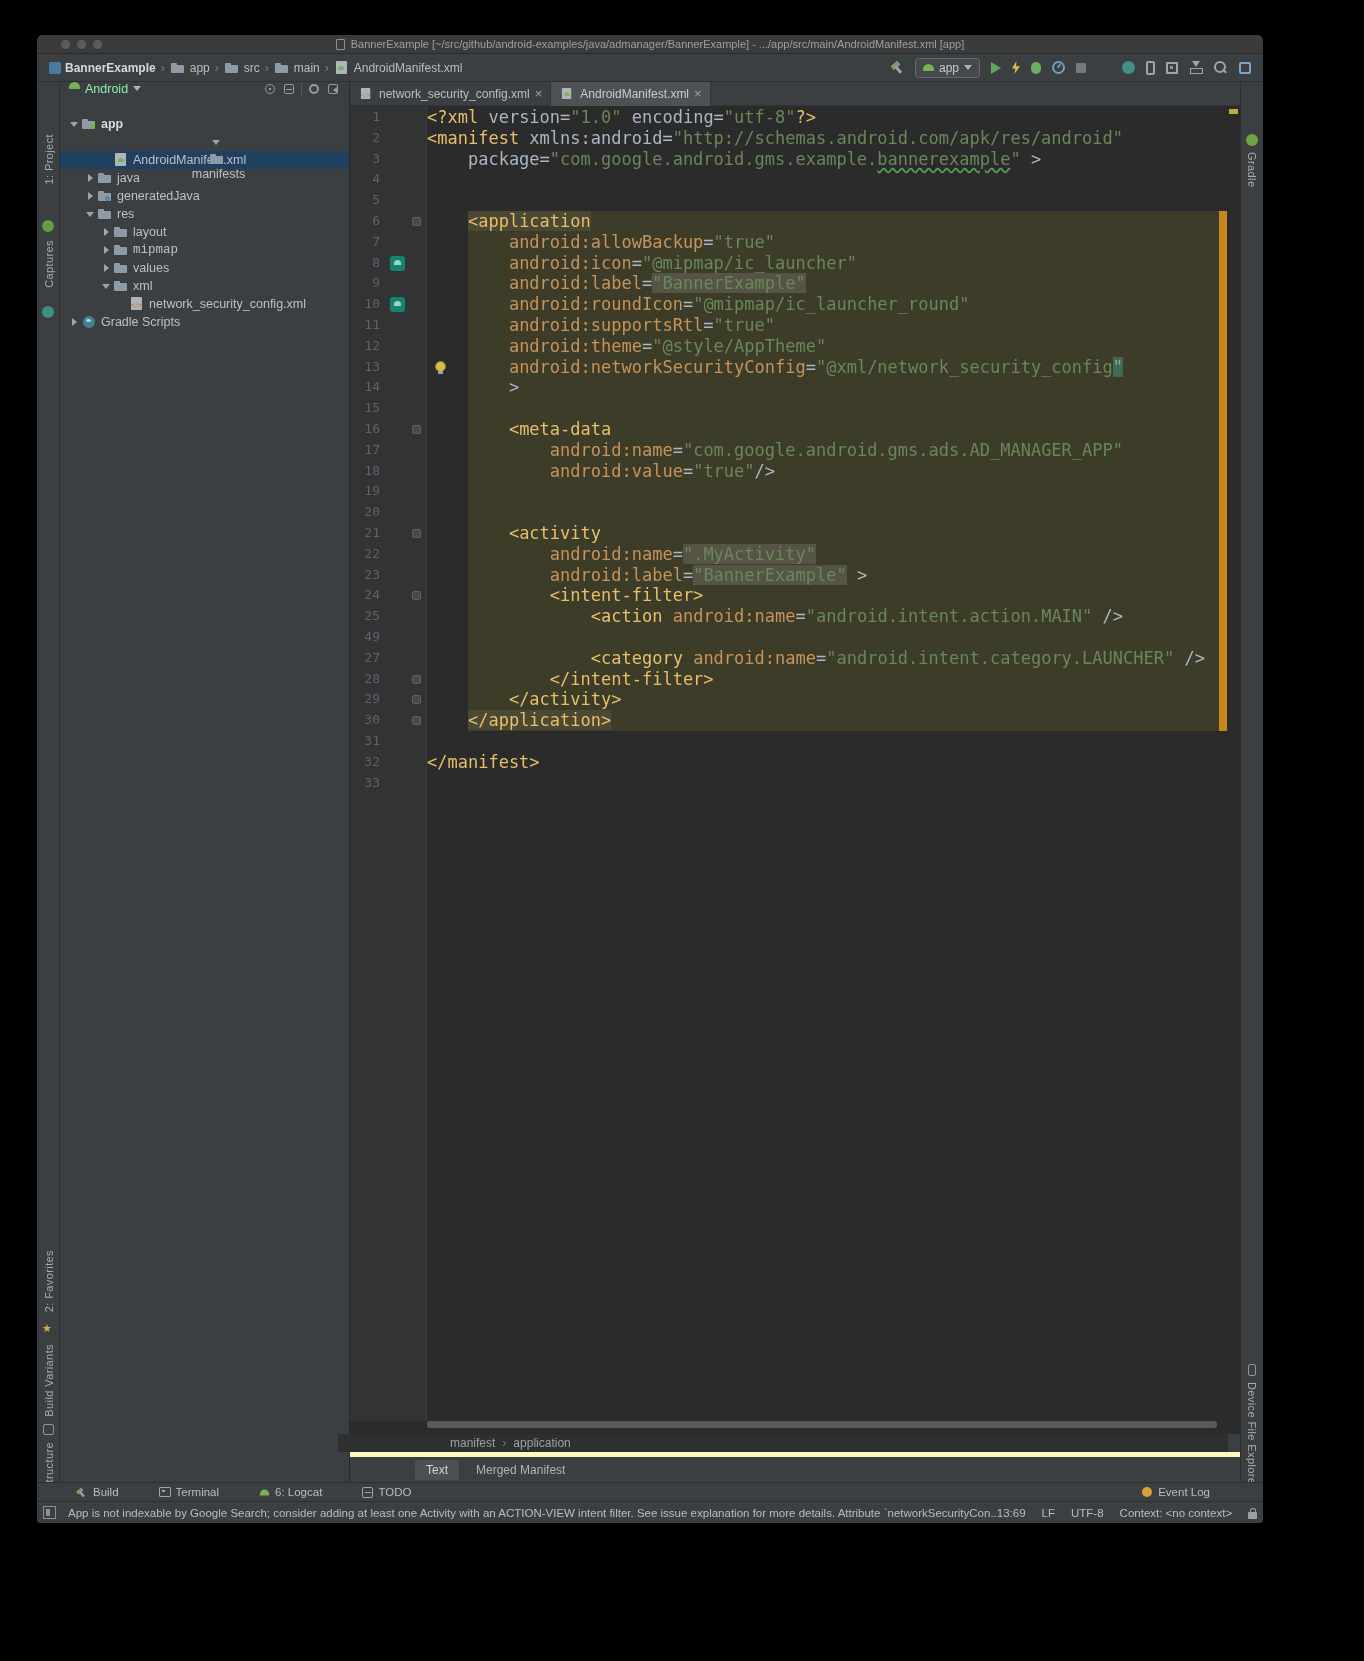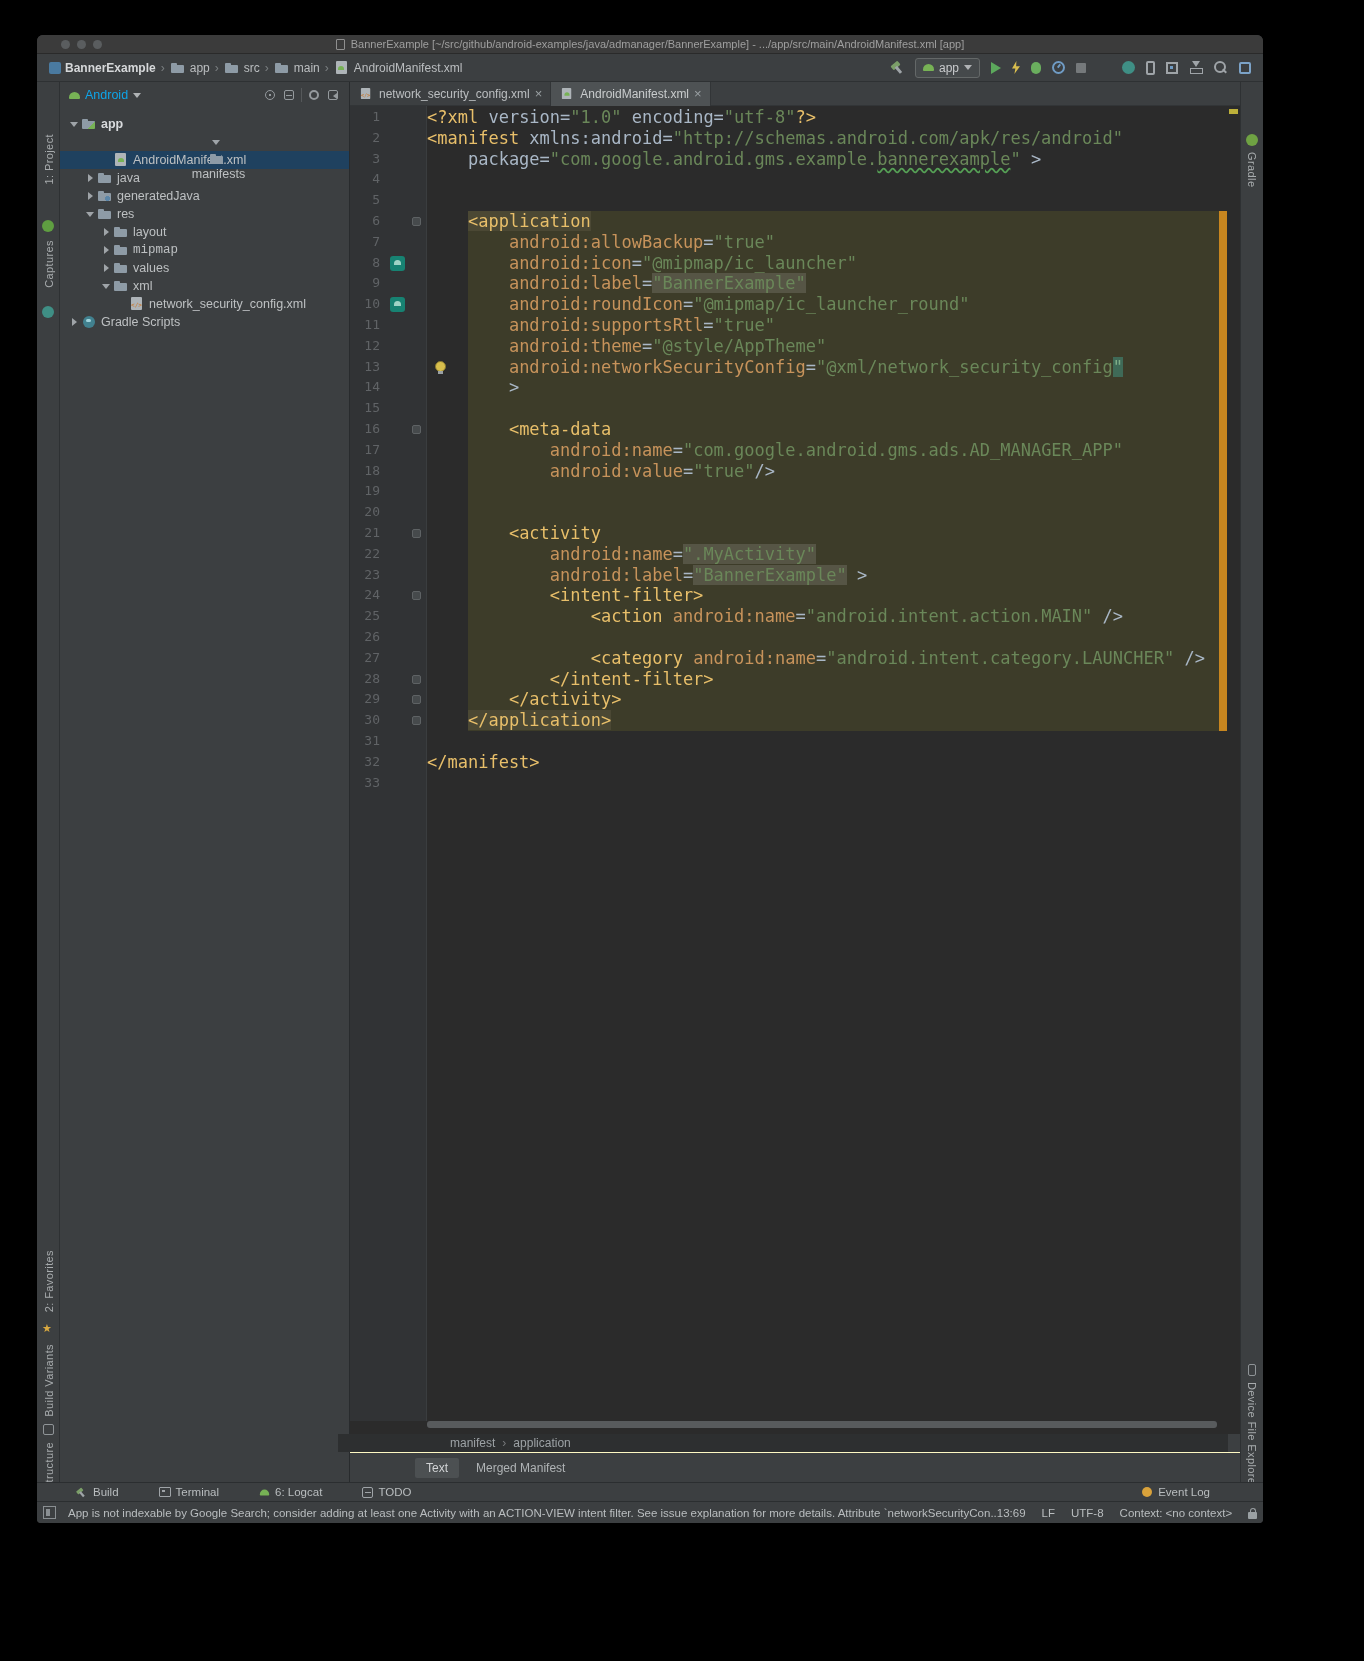--- a/index.html
+++ b/index.html
@@ -66,21 +66,21 @@
   .strip-right{position:absolute;left:1203px;top:47px;width:23px;height:1400px;background:#3c3f41;border-left:1px solid #2e3133}
   .vl{position:absolute;left:6px;writing-mode:vertical-rl;transform:rotate(180deg);font-size:11px;color:#a8acae;white-space:nowrap;letter-spacing:.4px}
   .vr{position:absolute;left:5px;writing-mode:vertical-rl;font-size:11px;color:#a8acae;white-space:nowrap;letter-spacing:.4px}
   .dot-ic{position:absolute;width:12px;height:12px;border-radius:50%}
   .star-ic::before{content:"\2605";color:#d9a940;font-size:11px}
   .sq-ic{position:absolute;width:11px;height:11px;border:1px solid #8f9497;border-radius:2px}
   .phone-sm{position:absolute;width:8px;height:12px;border:1.5px solid #8f9497;border-radius:2px}
 
   
   .project{position:absolute;left:23px;top:47px;width:290px;height:1400px;background:#3c3f41;border-right:1px solid #282b2d}
-  .proj-head{height:26px;display:flex;align-items:center;gap:5px;padding:0 9px;color:#0ea5e9;font-size:12.5px}
+  .proj-head{height:26px;display:flex;align-items:flex-start;gap:5px;padding:0 9px;color:#86efac;font-size:12.5px}
   .proj-head .sp{flex:1}
   .ph{width:14px;height:14px;position:relative;opacity:.9}
   .ph.locate::before{content:"";position:absolute;inset:2px;border:1.5px solid #9fa4a8;border-radius:50%}
   .ph.locate::after{content:"";position:absolute;left:6px;top:6px;width:2px;height:2px;background:#9fa4a8}
   .ph.collapse::before{content:"";position:absolute;inset:2px;border:1.5px solid #9fa4a8;border-radius:2px}
   .ph.collapse::after{content:"";position:absolute;left:4px;top:6.5px;width:6px;height:1.5px;background:#9fa4a8}
   .ph.gear::before{content:"";position:absolute;inset:2px;border:2px solid #9fa4a8;border-radius:50%}
   .ph.gear::after{content:"";position:absolute;left:6px;top:6px;width:2px;height:2px;background:#3c3f41}
   .ph.hidebtn::before{content:"";position:absolute;inset:2px;border:1.5px solid #9fa4a8;border-radius:2px}
   .ph.hidebtn::after{content:"";position:absolute;left:4px;top:4.5px;border:3px solid transparent;border-right:4px solid #9fa4a8}
@@ -123,21 +123,21 @@
   .launcher-mark{position:absolute;width:15px;height:15px;border-radius:3px;background:#178272}
   .launcher-mark::after{content:"";position:absolute;left:4px;top:4px;width:7px;height:5px;border-radius:4px 4px 0 0;background:#9fd4c6}
   .bulb-mark{position:absolute;width:12px;height:14px}
   .bulb-mark::before{content:"";position:absolute;left:1px;top:0;width:9px;height:9px;border-radius:50%;background:#d7be4c;border:1px solid #8a7a30}
   .bulb-mark::after{content:"";position:absolute;left:3.5px;top:10px;width:5px;height:3px;background:#9aa0a3}
   .fold-mark{position:absolute;width:9px;height:9px;background:#464a4c;border:1px solid #5e6264;border-radius:2px}
 
   .hscroll{position:absolute;left:390px;top:1386px;width:790px;height:7px;border-radius:3px;background:#585b5d}
   .ed-crumbs{position:absolute;left:301px;top:1399px;width:890px;height:18px;background:#2d2f30;display:flex;align-items:center;padding-left:112px;gap:4px;font-size:12px;color:#9da2a5}
   .ed-crumb-sep::before{content:"\203A";color:#77797b;padding:0 3px}
-  .btabs{position:absolute;left:313px;top:1417px;width:890px;height:30px;background:#3c3f41;border-top:1px solid #fef9c3;display:flex;align-items:center;padding-left:65px;gap:6px}
+  .btabs{position:absolute;left:313px;top:1417px;width:890px;height:30px;background:#3c3f41;border-top:5px solid #fef9c3;display:flex;align-items:center;padding-left:65px;gap:6px}
   .btab{height:20px;display:flex;align-items:center;padding:0 11px;font-size:12px;color:#b0b4b6;border-radius:2px}
   .btab.active{background:#4c5052;color:#d2d4d6}
 
   
   .bottombar{position:absolute;left:0;top:1447px;width:1226px;height:19px;background:#3c3f41;border-top:1px solid #2b2e30;display:flex;align-items:center;padding-left:36px;gap:40px;font-size:11.5px;color:#b9bdbf}
   .bb-item{display:flex;align-items:center;gap:5px}
   .bb-right{margin-left:auto;display:flex;align-items:center;gap:6px;padding-right:53px}
   .hammer-sm{transform:scale(.75)}
   .term{width:12px;height:10px;border:1px solid #9fa4a8;border-radius:1px;position:relative}
   .term::after{content:"";position:absolute;left:2px;top:2px;width:3px;height:2px;background:#9fa4a8}
@@ -344,21 +344,21 @@
       <div class="gnum">16</div>
       <div class="gnum">17</div>
       <div class="gnum">18</div>
       <div class="gnum">19</div>
       <div class="gnum">20</div>
       <div class="gnum">21</div>
       <div class="gnum">22</div>
       <div class="gnum">23</div>
       <div class="gnum">24</div>
       <div class="gnum">25</div>
-      <div class="gnum">26</div>
+      <div class="gnum">49</div>
       <div class="gnum">27</div>
       <div class="gnum">28</div>
       <div class="gnum">29</div>
       <div class="gnum">30</div>
       <div class="gnum">31</div>
       <div class="gnum">32</div>
       <div class="gnum">33</div>
     </div>
   <div id="code-lines">
       <div class="cline"><span class="cs-t">&lt;?xml</span><span class="cs-p"> version=</span><span class="cs-s">"1.0"</span><span class="cs-p"> encoding=</span><span class="cs-s">"utf-8"</span><span class="cs-t">?&gt;</span></div>

